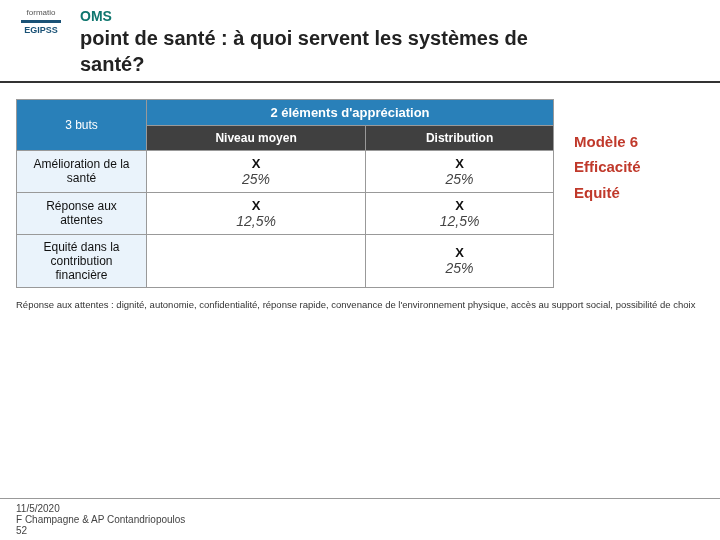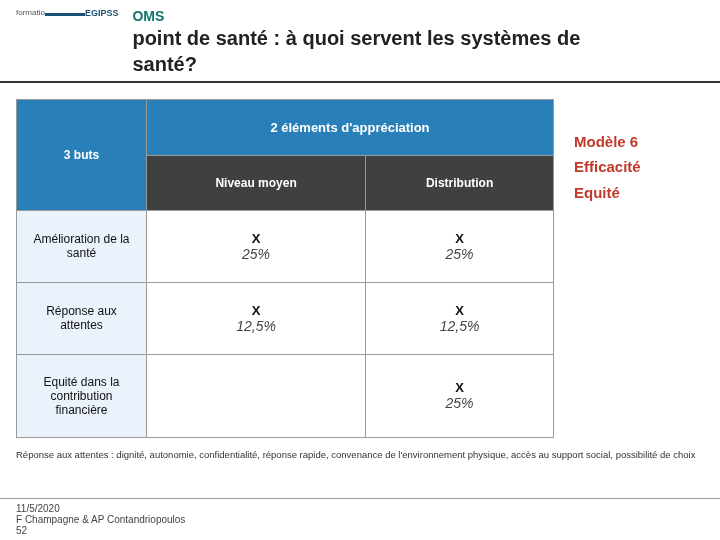--- a/index.html
+++ b/index.html
@@ -14,21 +14,22 @@
 
     .top-bar {
       display: flex;
       align-items: flex-start;
       padding: 8px 16px 4px 16px;
       border-bottom: 2px solid #333;
     }
 
     .logo-area {
       display: flex;
-      align-items: flex-end;
+      flex-direction: column;
+      align-items: center;
       margin-right: 14px;
       min-width: 50px;
     }
 
     .logo-text {
       font-size: 8px;
       color: #555;
       line-height: 1.2;
     }
 
@@ -88,21 +89,21 @@
     }
 
     table {
       border-collapse: collapse;
       width: 100%;
       font-size: 12px;
     }
 
     th, td {
       border: 1px solid #999;
-      padding: 20px 8px;
+      padding: 5px 8px;
       text-align: center;
       vertical-align: middle;
     }
 
     .header-top {
       background: #2980b9;
       color: #fff;
       font-size: 13px;
       font-weight: bold;
     }
@@ -110,21 +111,21 @@
     .header-sub {
       background: #404040;
       color: #fff;
       font-size: 12px;
       font-weight: bold;
     }
 
     .col-buts {
       background: #2980b9;
       color: #fff;
-      font-weight: bold;
+      font-weight: normal;
       width: 130px;
       text-align: center;
     }
 
     .row-label {
       text-align: center;
       font-size: 12px;
       color: #111;
       background: #eaf3fb;
     }

